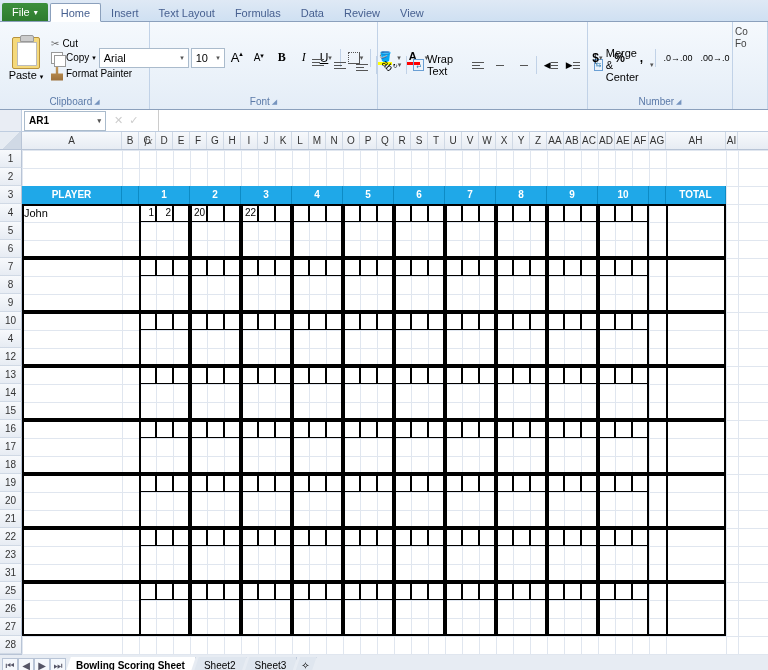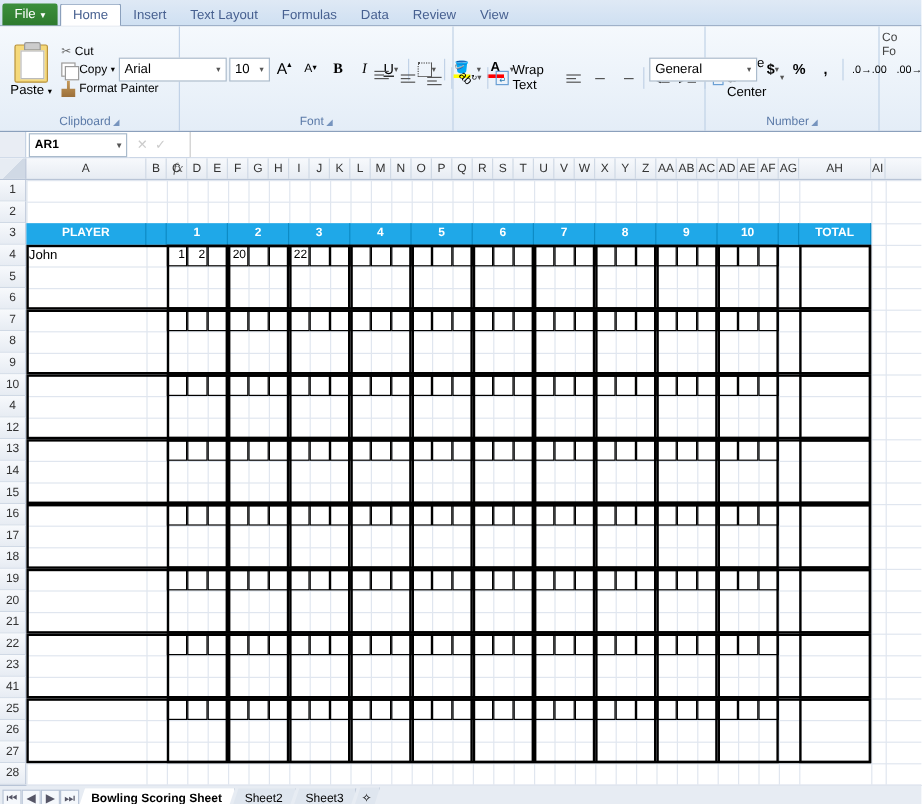--- a/index.html
+++ b/index.html
@@ -263,26 +263,20 @@
             <span style="width:14px;height:12px;border:1px solid #6a9fd4;display:flex;align-items:center;justify-content:center;font-size:7px;color:#2a7ab0">⇆</span>
             <span>Merge &amp; Center</span> 
             <span class="dd">▾</span>
           </div>
       </div>
     </div>
   </div>
 
   <div class="group" style="width:145px">
     <div class="stacked" style="flex:1;justify-content:center;gap:3px">
-      <div class="font-row">
-        <div class="numfmt">
-            <span>General</span>
-            <span class="dd">▾</span>
-          </div>
-      </div>
       <div class="font-row">
         <div class="rb-btn">
             <b>$</b> 
             <span class="dd">▾</span>
           </div>
         <div class="rb-btn">
             <b>%</b>
           </div>
         <div class="rb-btn">
             <b>,</b>
@@ -379,21 +373,21 @@
       <div class="rh">14</div>
       <div class="rh">15</div>
       <div class="rh">16</div>
       <div class="rh">17</div>
       <div class="rh">18</div>
       <div class="rh">19</div>
       <div class="rh">20</div>
       <div class="rh">21</div>
       <div class="rh">22</div>
       <div class="rh">23</div>
-      <div class="rh">41</div>
+      <div class="rh">31</div>
       <div class="rh">25</div>
       <div class="rh">26</div>
       <div class="rh">27</div>
       <div class="rh">28</div>
     </div>
   <div class="grid" id="grid">
       <div class="gl-v" style="left: 0px;"></div>
       <div class="gl-v" style="left: 100px;"></div>
       <div class="gl-v" style="left: 117px;"></div>
       <div class="gl-v" style="left: 134px;"></div>

